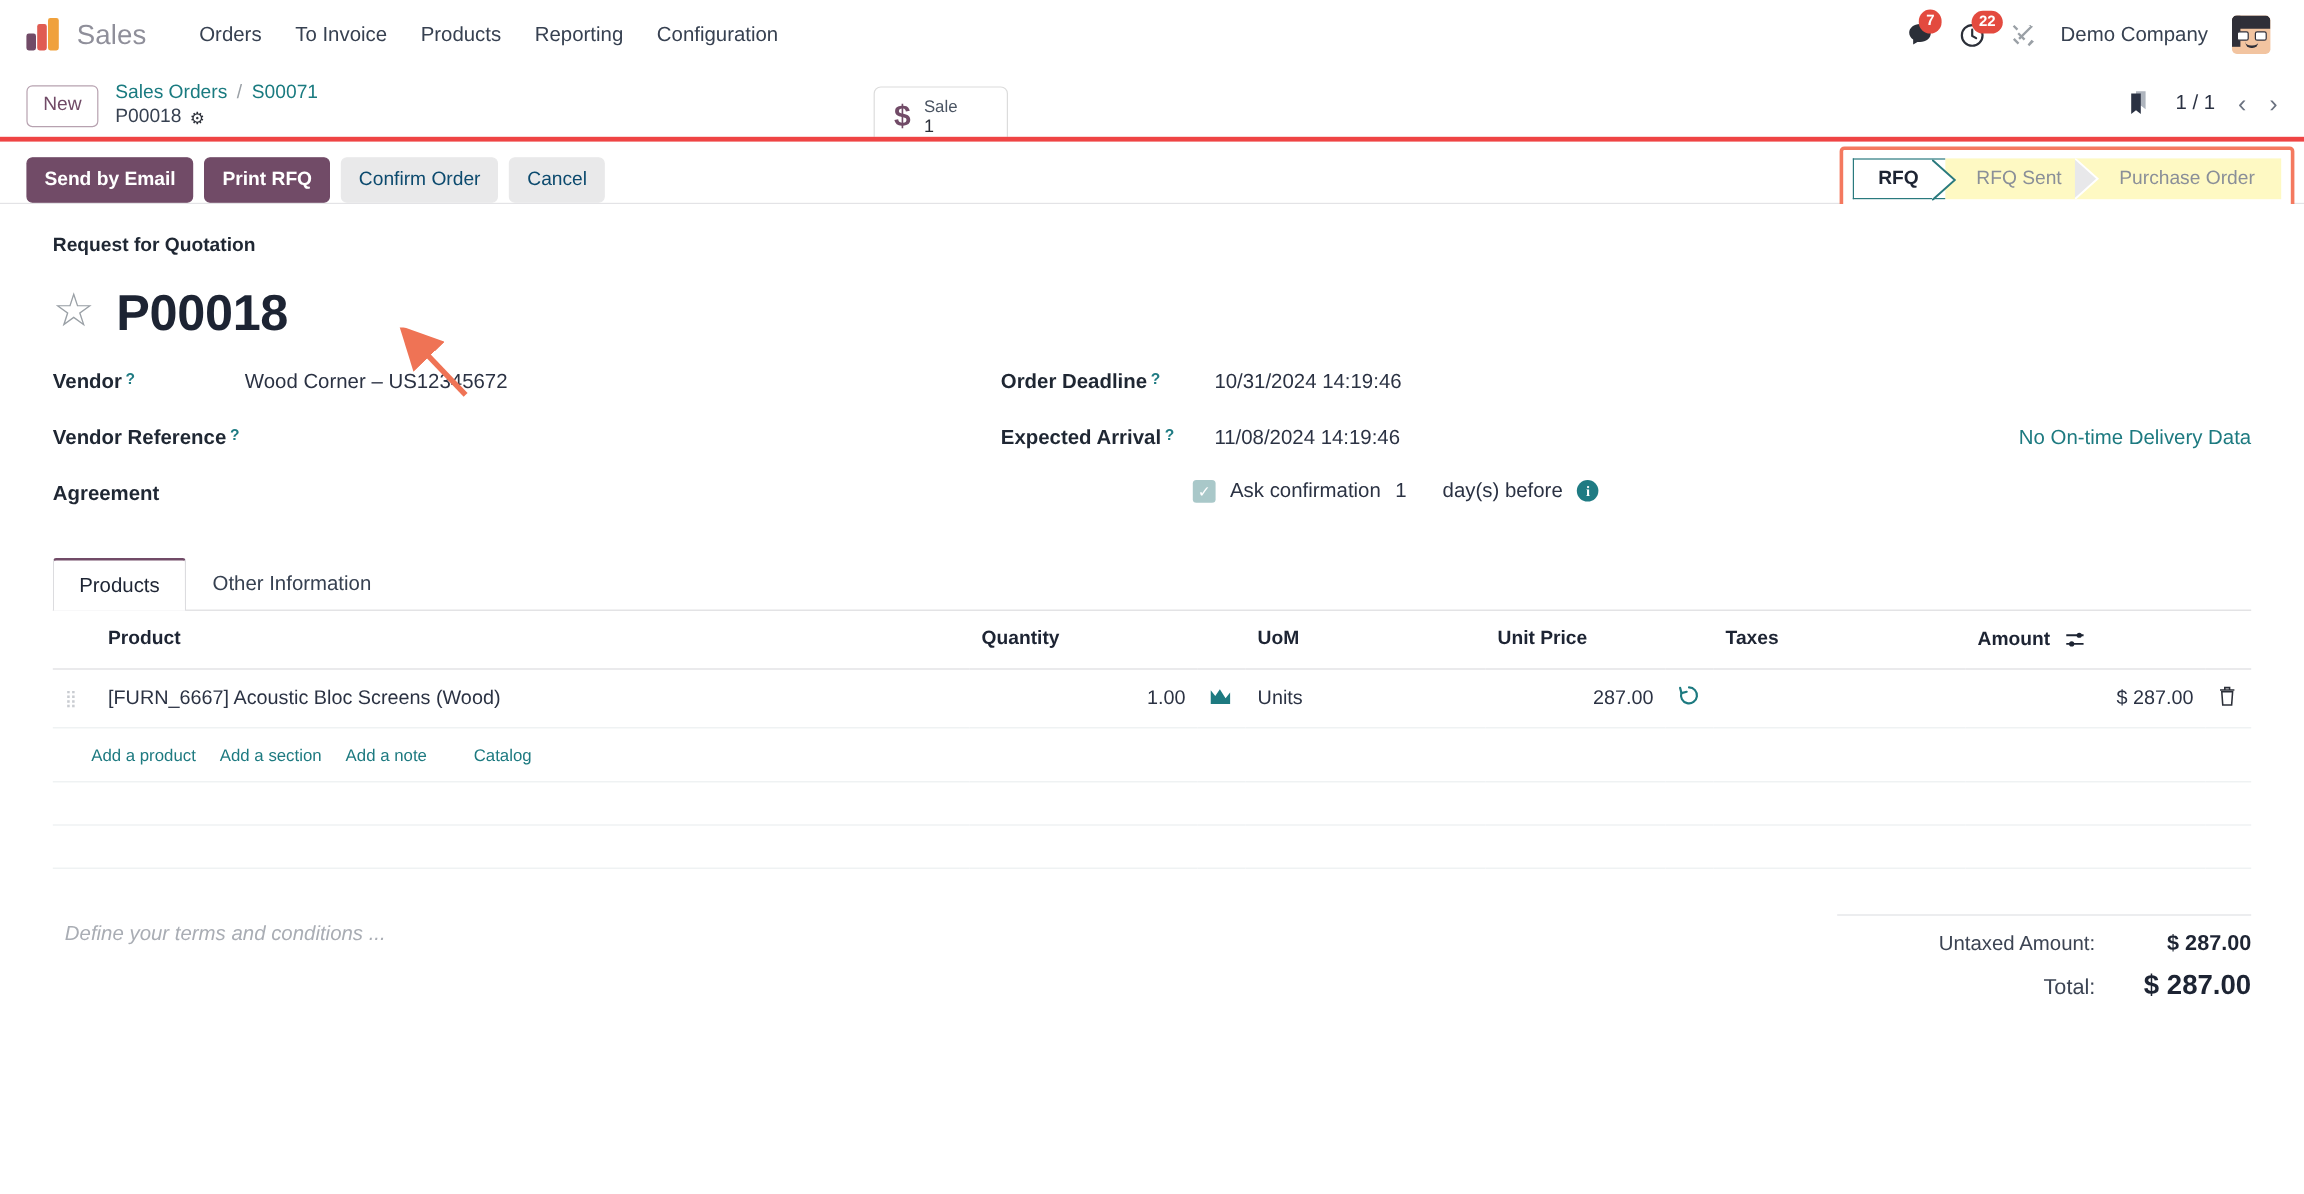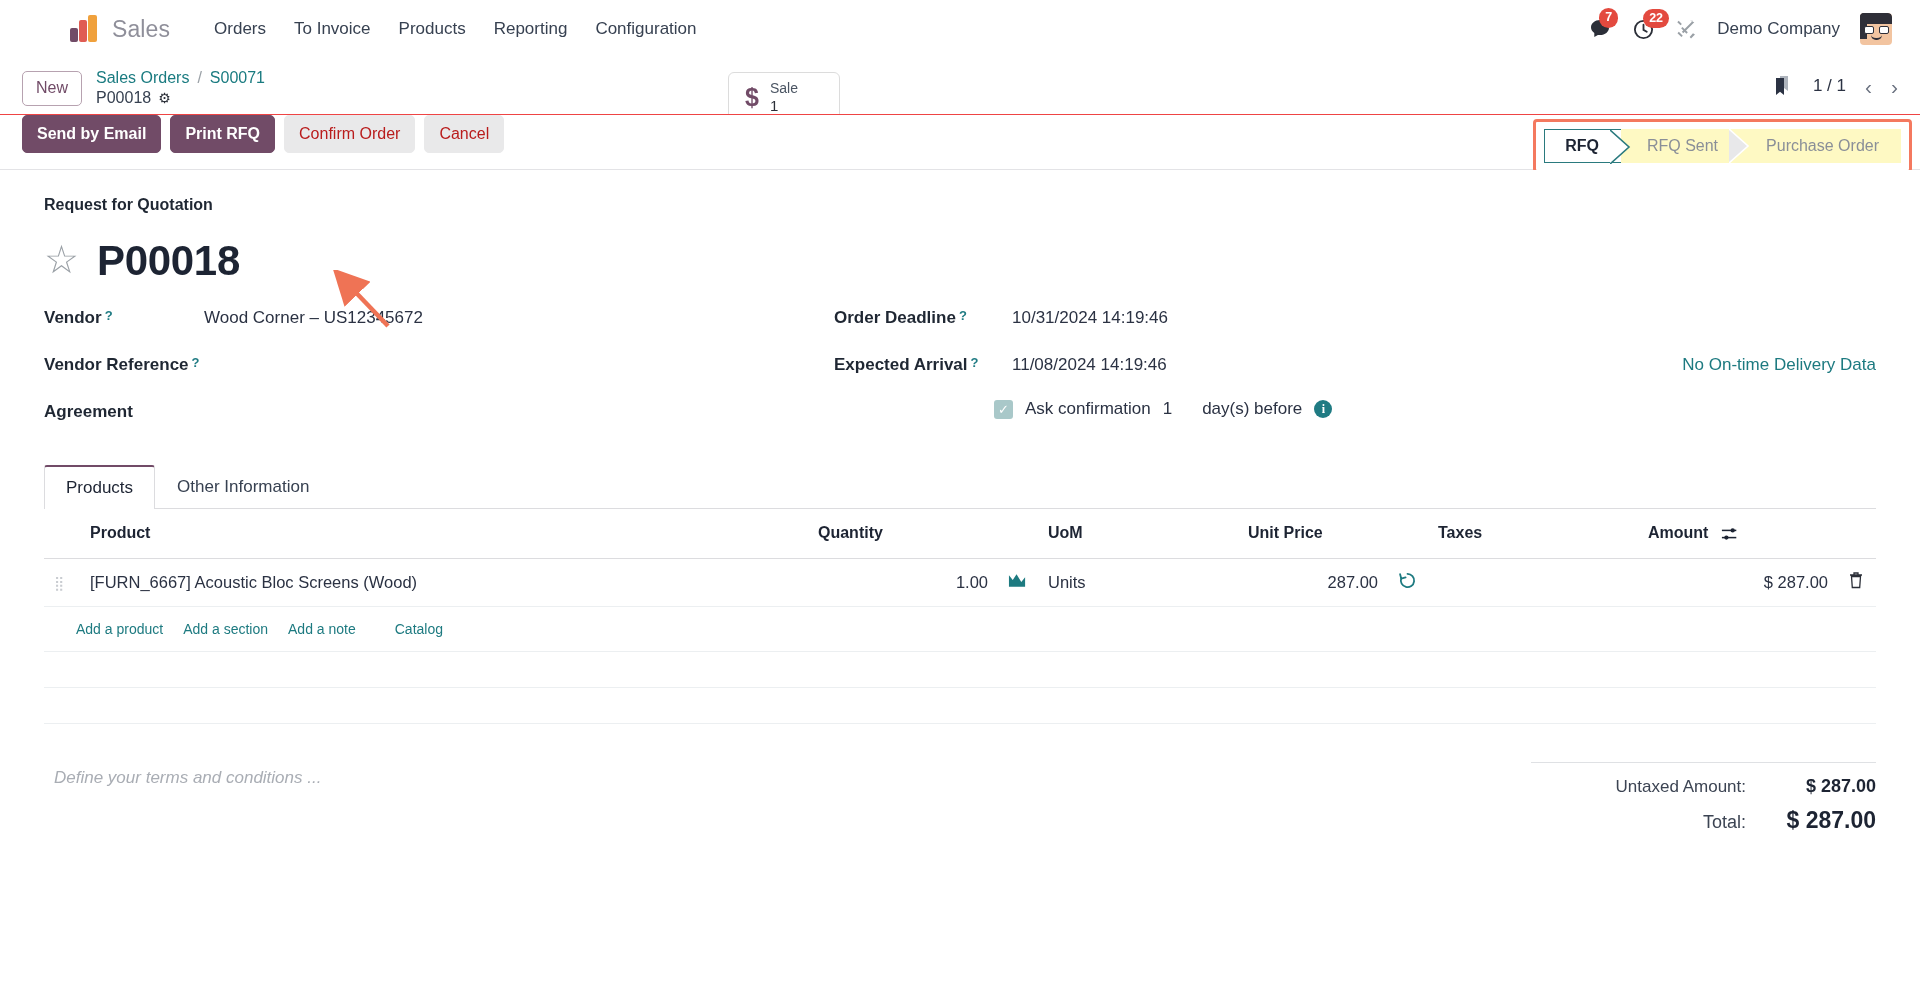--- a/index.html
+++ b/index.html
@@ -9,21 +9,21 @@
     background: #ffffff;
     font-family: "Liberation Sans", sans-serif;
     color: #374151;
     overflow: hidden;
   }
   .app { width: 1920px; height: 995px; position: relative; background:#fff; }
 
   
   .navbar {
     height: 58px; display: flex; align-items: center;
-    padding: 16px 22px; background: #ffffff; position: relative; margin-left: 48px;
+    padding: 16px 22px; background: #ffffff; position: relative;
   }
   .brand-logo { width: 30px; height: 30px; margin-right: 12px; position: relative; flex: none; }
   .brand-logo i { position: absolute; bottom: 2px; display: block; border-radius: 2px; }
   .bl1 { left: 0;  width: 8px; height: 14px; background: #714b67; }
   .bl2 { left: 9px; width: 8px; height: 22px; background: #e05c53; }
   .bl3 { left: 18px; width: 9px; height: 27px; background: #f0a13c; }
   .brand-name {
     font-size: 23px; color: #8f8f9a; font-weight: 400; margin-right: 30px; letter-spacing: .1px;
   }
   .nav-item {
@@ -80,30 +80,30 @@
   .pager {
     position: absolute; right: 22px; top: 16px;
     display: flex; align-items: center; gap: 19px;
   }
   .pager .count { font-size: 17px; color: #2b3243; }
   .pg-arrow { font-size: 21px; color: #6b7280; cursor: pointer; line-height:1; }
   .bookmark-ico { cursor: pointer; display:flex; }
 
   
   .actionbar {
-    border-top: 1px solid #ef4444; border-bottom: 1px solid #e3e3e6;
-    height: 56px; display: flex; align-items: flex-start; padding: 0 22px;
+    border-top: 4px solid #ef4444; border-bottom: 1px solid #e3e3e6;
+    height: 56px; display: flex; align-items: flex-end; padding: 0 22px;
     position: relative; background: #fff;
   }
   .btn {
     font-size: 16px; border-radius: 5px; padding: 8px 14px; cursor: pointer;
     border: 1px solid transparent; margin-right: 9px; line-height: 1.25;
   }
   .btn-primary { background: #714b67; color: #fff; border-color: #714b67; font-weight: 700; }
-  .btn-secondary { background: #e9e9ea; color: #b91c1c; border-color: #e9e9ea; }
+  .btn-secondary { background: #e9e9ea; color: #0c4a6e; border-color: #e9e9ea; }
 
   .statusbar-hl {
     position: absolute; right: 8px; top: 4px;
     border: 3px solid #f4795f; border-radius: 4px;
     padding: 7px 8px; background: #fff;
   }
   .statusbar { display: flex; align-items: stretch; height: 34px; }
   .st {
     background: #fef9c3; color: #8a8f98; font-size: 16px;
     display: flex; align-items: center; padding: 0 22px 0 26px;

